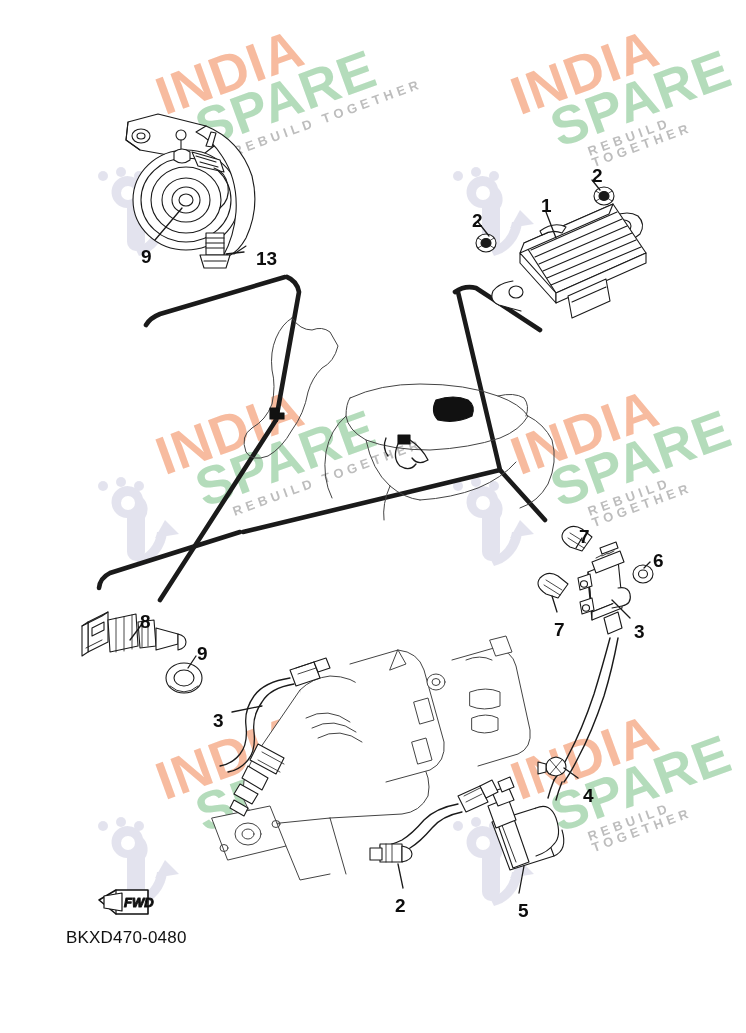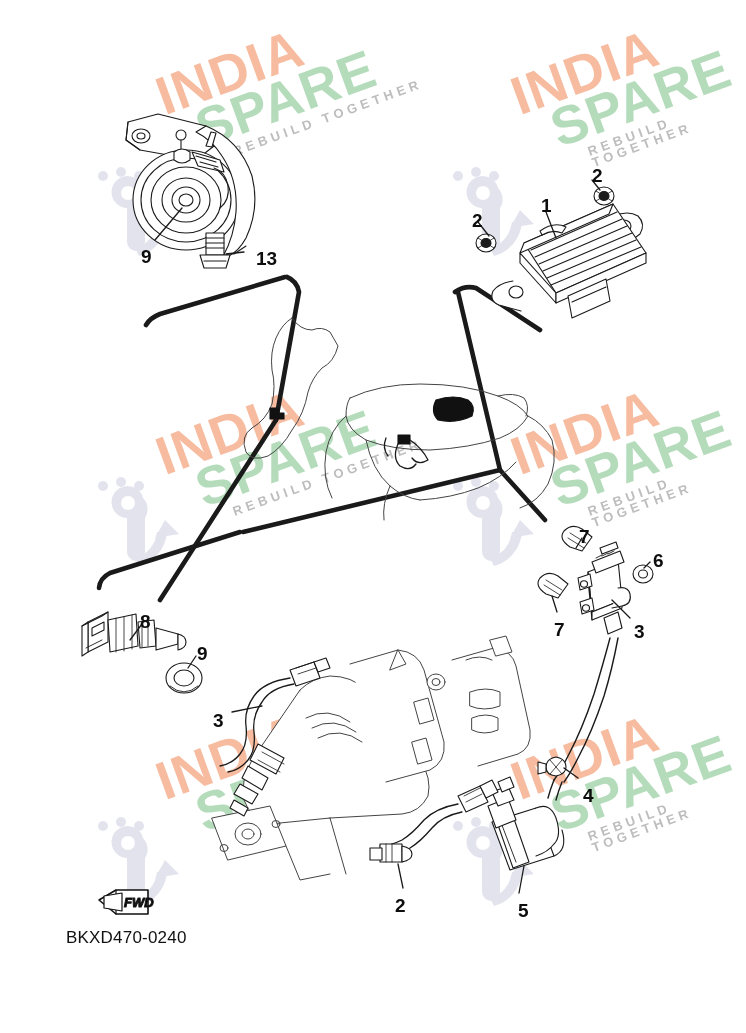--- a/index.html
+++ b/index.html
@@ -416,15 +416,15 @@
   <div class="lbl" style="left:653px;top:551px">6</div>
   <div class="lbl" style="left:579px;top:527px">7</div>
   <div class="lbl" style="left:554px;top:620px">7</div>
   <div class="lbl" style="left:140px;top:612px">8</div>
   <div class="lbl" style="left:197px;top:644px">9</div>
   <div class="lbl" style="left:213px;top:711px">3</div>
   <div class="lbl" style="left:395px;top:896px">2</div>
   <div class="lbl" style="left:141px;top:247px">9</div>
   <div class="lbl" style="left:256px;top:249px">13</div>
 
-  <div class="code" style="left:66px;top:928px">BKXD470-0240</div>
+  <div class="code" style="left:66px;top:928px">BKXD470-0480</div>
 
 </div>
 
 </body></html>

